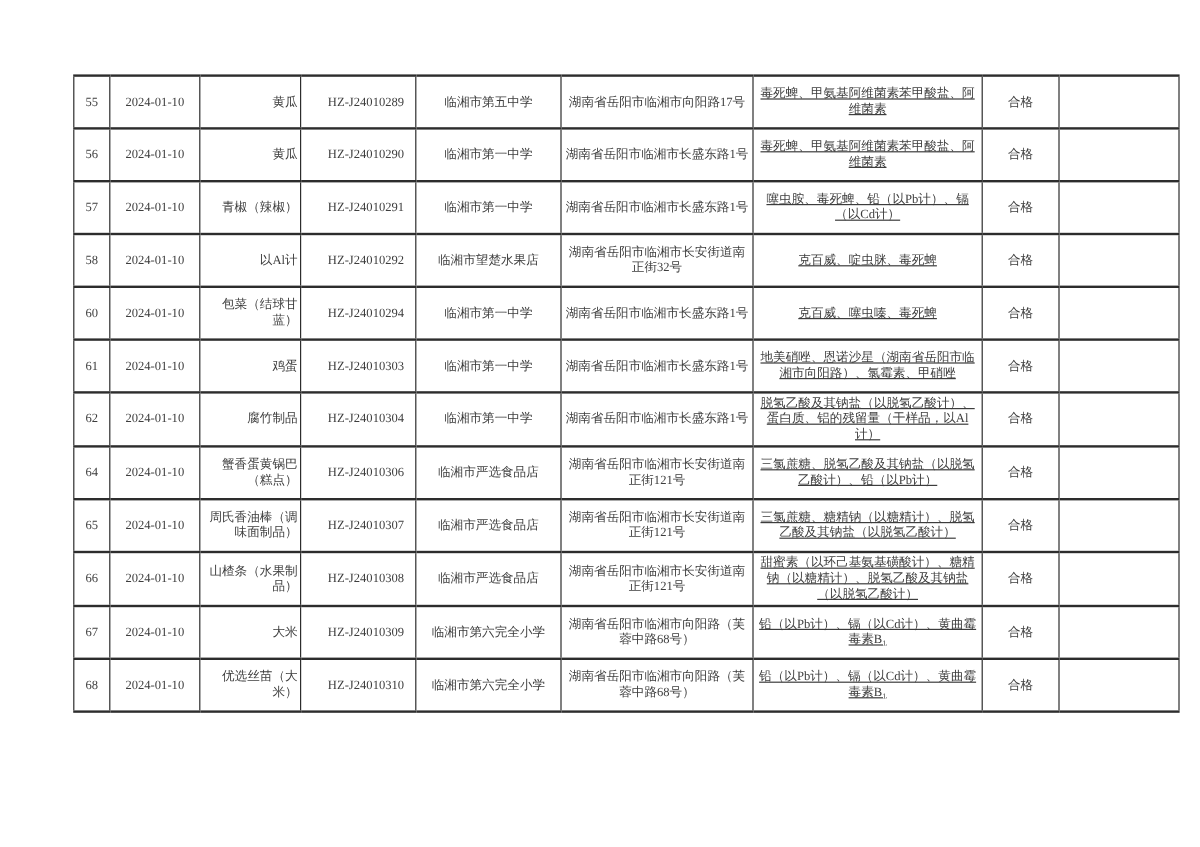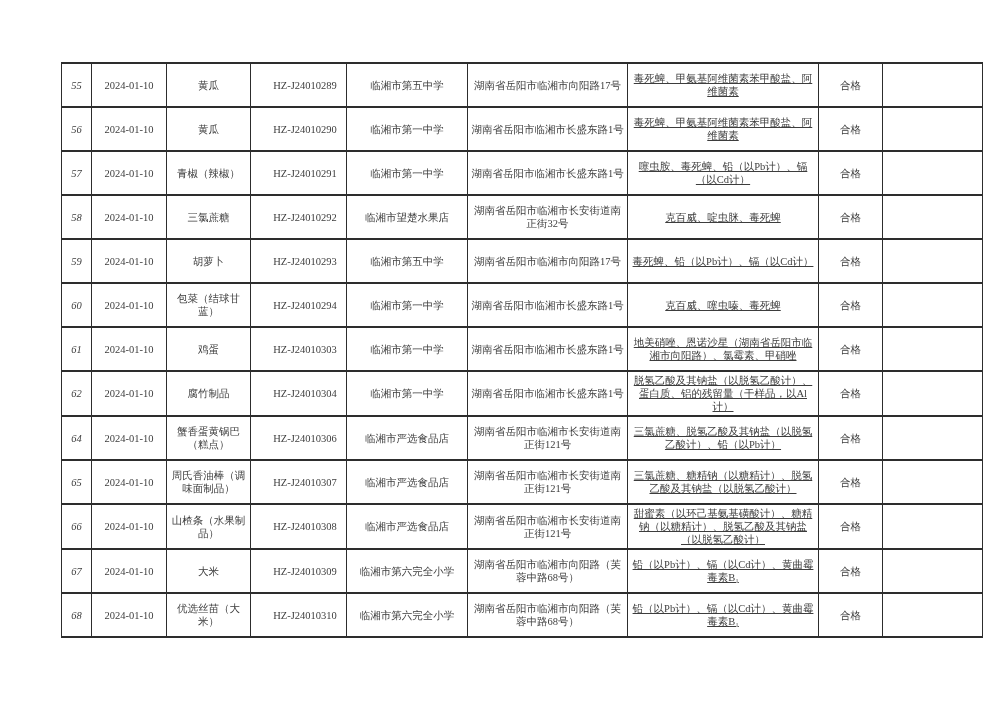--- a/index.html
+++ b/index.html
@@ -31,23 +31,23 @@
     padding: 2px 2px;
     height: 38px;
     font-size: 10.5px;
     line-height: 13px;
     color: #3d3d3d;
     text-align: center;
     vertical-align: middle;
     word-break: break-all;
     overflow: hidden;
   }
-  table.results td.c-no     { width: 25px; font-style: italic; }
+  table.results td.c-no     { width: 25px; }
   table.results td.c-date   { width: 70px; }
-  table.results td.c-name   { width: 79px; }
+  table.results td.c-name   { width: 79px; text-align: right; }
   table.results td.c-code   { width: 78px; padding-left: 15px; }
   table.results td.c-unit   { width: 116px; }
   table.results td.c-addr   { width: 155px; margin-left: 24px; }
   table.results td.c-items  { width: 186px; text-decoration: underline; }
   table.results td.c-result { width: 59px; }
   table.results td.c-remark { width: 95px; }
 </style>
 </head>
 <body>
 
@@ -83,36 +83,25 @@
           <td class="c-code">HZ-J24010291</td>
           <td class="c-unit">临湘市第一中学</td>
           <td class="c-addr">湖南省岳阳市临湘市长盛东路1号</td>
           <td class="c-items">噻虫胺、毒死蜱、铅（以Pb计）、镉（以Cd计）</td>
           <td class="c-result">合格</td>
           <td class="c-remark"></td>
         </tr>
         <tr>
           <td class="c-no">58</td>
           <td class="c-date">2024-01-10</td>
-          <td class="c-name">三氯蔗糖</td>
+          <td class="c-name">以Al计</td>
           <td class="c-code">HZ-J24010292</td>
           <td class="c-unit">临湘市望楚水果店</td>
           <td class="c-addr">湖南省岳阳市临湘市长安街道南正街32号</td>
           <td class="c-items">克百威、啶虫脒、毒死蜱</td>
-          <td class="c-result">合格</td>
-          <td class="c-remark"></td>
-        </tr>
-        <tr>
-          <td class="c-no">59</td>
-          <td class="c-date">2024-01-10</td>
-          <td class="c-name">胡萝卜</td>
-          <td class="c-code">HZ-J24010293</td>
-          <td class="c-unit">临湘市第五中学</td>
-          <td class="c-addr">湖南省岳阳市临湘市向阳路17号</td>
-          <td class="c-items">毒死蜱、铅（以Pb计）、镉（以Cd计）</td>
           <td class="c-result">合格</td>
           <td class="c-remark"></td>
         </tr>
         <tr>
           <td class="c-no">60</td>
           <td class="c-date">2024-01-10</td>
           <td class="c-name">包菜（结球甘蓝）</td>
           <td class="c-code">HZ-J24010294</td>
           <td class="c-unit">临湘市第一中学</td>
           <td class="c-addr">湖南省岳阳市临湘市长盛东路1号</td>

